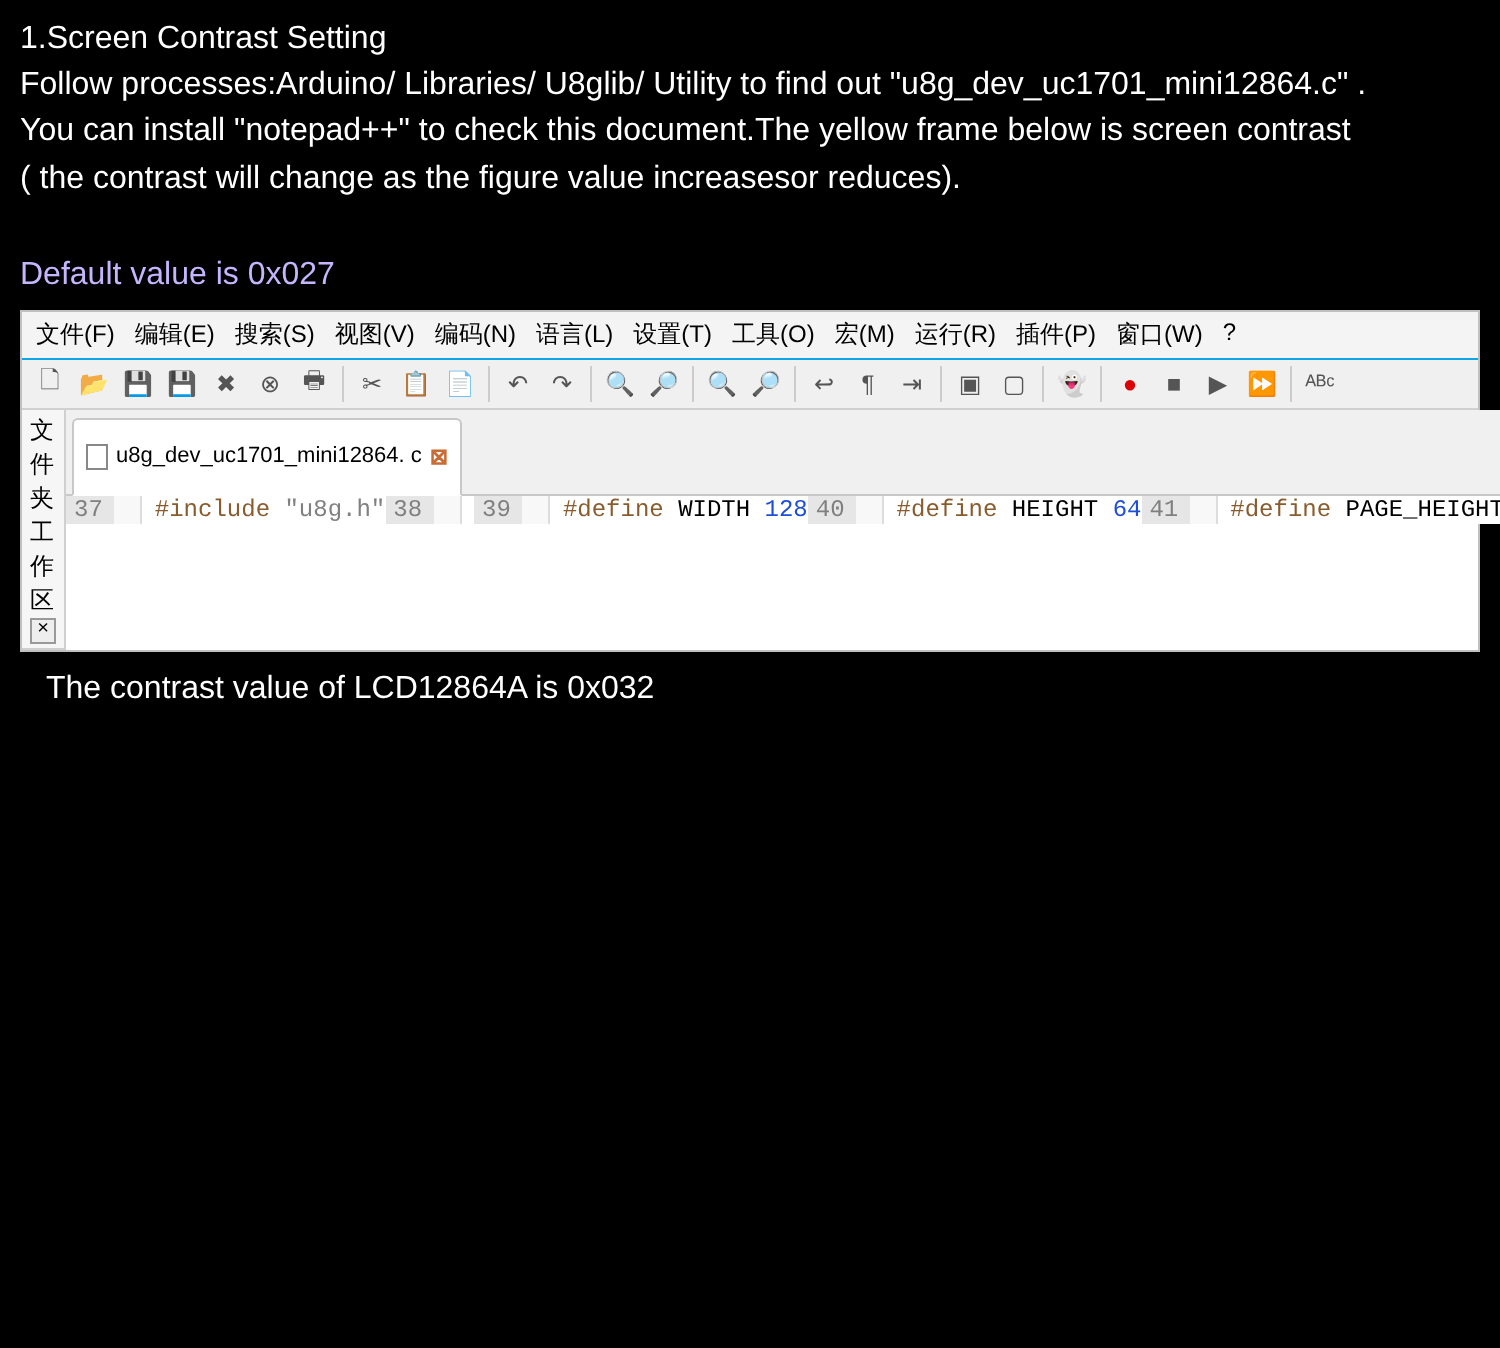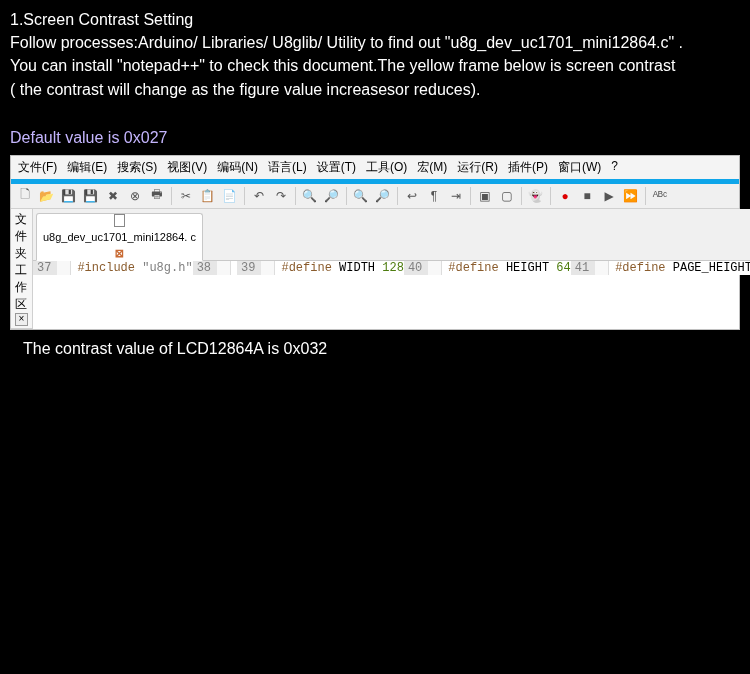--- a/index.html
+++ b/index.html
@@ -27,21 +27,21 @@
     background: #fff;
     border: 1px solid #c0c0c0;
     font-family: "Segoe UI", Tahoma, Arial, sans-serif;
     font-size: 12px;
     color: #000;
   }
   .menubar {
     display: flex;
     gap: 4px;
     padding: 2px 4px;
-    border-bottom: 5px solid #0ea5e9;
+    border-bottom: 1px solid #0ea5e9;
     background: #f4f4f4;
   }
   .menubar span { padding: 1px 3px; }
   .toolbar {
     display: flex;
     align-items: center;
     gap: 2px;
     padding: 2px 4px;
     border-bottom: 1px solid #d0d0d0;
     background: #f0f0f0;
@@ -77,29 +77,28 @@
   .main-area { flex: 1; display: flex; flex-direction: column; }
   .tab-strip {
     display: flex;
     padding: 3px 3px 0 3px;
     background: #f0f0f0;
     border-bottom: 1px solid #c8c8c8;
   }
   .file-tab {
     display: flex; align-items: center;
     gap: 4px;
-    padding: 0 6px;
+    padding: 12px 6px;
     background: #fff;
     border: 1px solid #c8c8c8;
     border-bottom: 1px solid #fff;
     border-radius: 3px 3px 0 0;
     font-size: 11px;
     position: relative;
     top: 1px;
-    flex-direction: column;
   }
   .tab-icon {
     width: 11px; height: 13px;
     border: 1px solid #888;
     background: #fff;
     position: relative;
   }
   .tab-close {
     color: #c96b34;
     font-size: 11px;
@@ -126,21 +125,21 @@
     border-right: 1px solid #ddd;
     color: #888;
     text-align: center;
   }
   .code {
     padding-left: 6px;
     white-space: pre;
   }
   .code-row { display: flex; height: 14px; }
   .br { color: #8a5c2d; }
-  .nm { color: #4d7c0f; }
+  .nm { color: #1d4ed8; }
   .st { color: #808080; }
   .pl { color: #000; margin-top: 45px; }
   .footer-note {
     color: #fff;
     font-size: 16px;
     padding: 10px 10px 0 23px;
   }
 </style>
 </head>
 <body>

